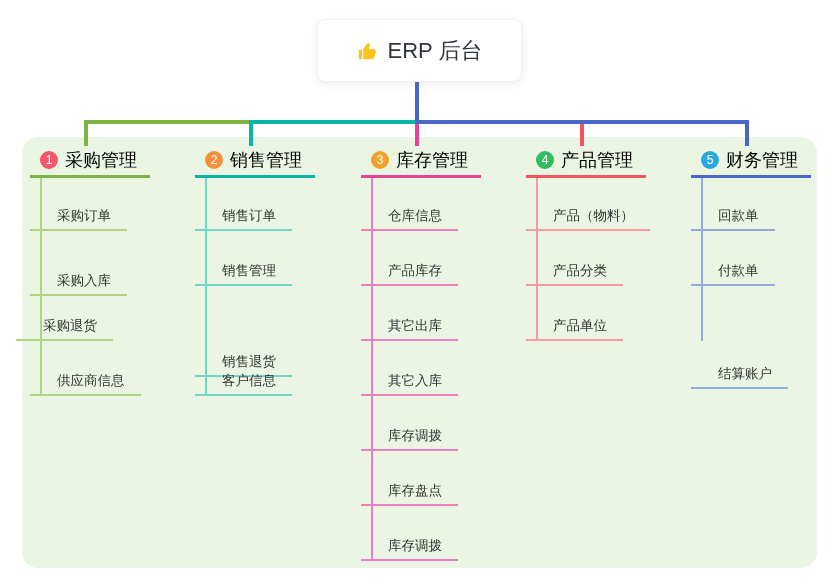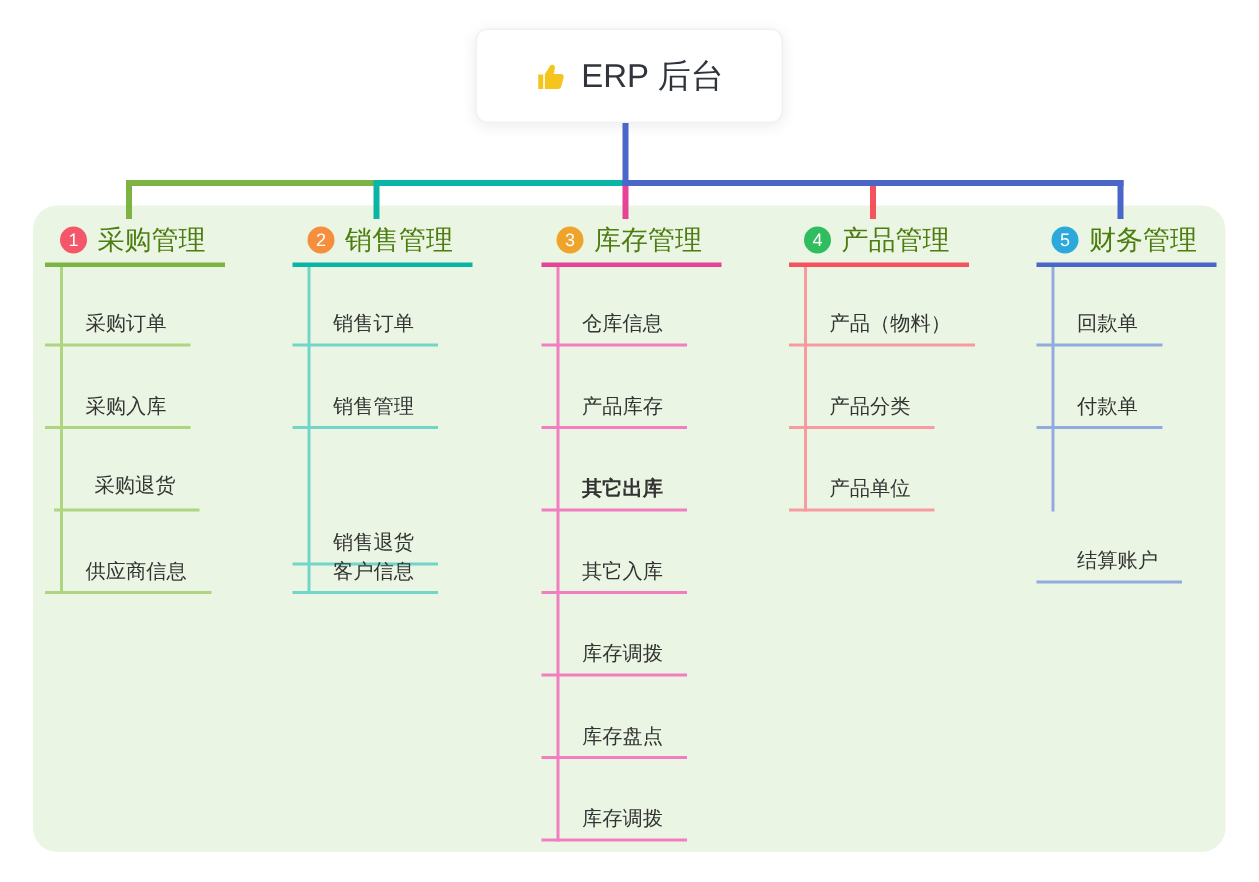--- a/index.html
+++ b/index.html
@@ -21,21 +21,21 @@
     box-sizing:border-box;
   }
   #root-card .root-label{font-size:22px;color:#30343c;}
   .branch-header{
     position:absolute;height:26px;display:flex;align-items:center;gap:7px;
   }
   .badge{
     width:18px;height:18px;border-radius:50%;color:#fff;font-size:12px;
     display:flex;align-items:center;justify-content:center;flex:0 0 18px;
   }
-  .branch-title{font-size:18px;color:#4d7c0f;white-space:nowrap;}
+  .branch-title{font-size:18px;color:#000000;white-space:nowrap;}
   .child-item{
     position:absolute;height:26px;line-height:26px;white-space:nowrap;
     font-size:13.5px;color:#333333;padding:0 16px 0 27px;
     border-bottom-style:solid;border-bottom-width:2px;
   }
   .thumb-icon{display:inline-flex;}
 </style>
 </head>
 <body>
 
@@ -61,42 +61,42 @@
     <div class="line" style="left: 249px; top: 120px; width: 170px; height: 4px; background: rgb(10, 181, 166);"></div>
     <div class="line" style="left: 415px; top: 120px; width: 334px; height: 4px; background: rgb(73, 102, 200);"></div>
     <div class="line" style="left: 415px; top: 82px; width: 4px; height: 42px; background: rgb(73, 102, 200);"></div>
     <div class="branch-header" style="left: 40px; top: 147px;">
       <span class="badge" style="background: rgb(244, 86, 106);">1</span>
       <span class="branch-title">采购管理</span>
     </div>
     <div class="line" style="left: 30px; top: 175px; width: 120px; height: 3px; background: rgb(124, 179, 66);"></div>
     <div class="line" style="left: 40px; top: 178px; width: 2px; height: 218px; background: rgb(174, 213, 129);"></div>
     <div class="child-item" style="left: 30px; top: 203px; border-bottom-color: rgb(174, 213, 129);">采购订单</div>
-    <div class="child-item" style="left: 30px; top: 258px; border-bottom-color: rgb(174, 213, 129); text-align: right;">采购入库</div>
-    <div class="child-item" style="left: 36px; top: 313px; border-bottom-color: rgb(174, 213, 129); font-family: Liberation Mono, monospace;">采购退货</div>
+    <div class="child-item" style="left: 30px; top: 268px; border-bottom-color: rgb(174, 213, 129); text-align: right;">采购入库</div>
+    <div class="child-item" style="left: 16px; top: 313px; border-bottom-color: rgb(174, 213, 129);">采购退货</div>
     <div class="child-item" style="left: 30px; top: 368px; border-bottom-color: rgb(174, 213, 129);">供应商信息</div>
     <div class="branch-header" style="left: 205px; top: 147px;">
       <span class="badge" style="background: rgb(246, 143, 61);">2</span>
       <span class="branch-title">销售管理</span>
     </div>
     <div class="line" style="left: 195px; top: 175px; width: 120px; height: 3px; background: rgb(10, 181, 166);"></div>
     <div class="line" style="left: 205px; top: 178px; width: 2px; height: 218px; background: rgb(114, 213, 200);"></div>
     <div class="child-item" style="left: 195px; top: 203px; border-bottom-color: rgb(114, 213, 200);">销售订单</div>
     <div class="child-item" style="left: 195px; top: 258px; border-bottom-color: rgb(114, 213, 200);">销售管理</div>
     <div class="child-item" style="left: 195px; top: 313px; border-bottom-color: rgb(114, 213, 200); margin-top: 36px;">销售退货</div>
     <div class="child-item" style="left: 195px; top: 368px; border-bottom-color: rgb(114, 213, 200);">客户信息</div>
     <div class="branch-header" style="left: 371px; top: 147px;">
       <span class="badge" style="background: rgb(240, 163, 42);">3</span>
       <span class="branch-title">库存管理</span>
     </div>
     <div class="line" style="left: 361px; top: 175px; width: 120px; height: 3px; background: rgb(230, 67, 151);"></div>
     <div class="line" style="left: 371px; top: 178px; width: 2px; height: 383px; background: rgb(240, 126, 192);"></div>
     <div class="child-item" style="left: 361px; top: 203px; border-bottom-color: rgb(240, 126, 192);">仓库信息</div>
     <div class="child-item" style="left: 361px; top: 258px; border-bottom-color: rgb(240, 126, 192);">产品库存</div>
-    <div class="child-item" style="left: 361px; top: 313px; border-bottom-color: rgb(240, 126, 192); font-weight: bold;">其它出库</div>
+    <div class="child-item" style="left: 361px; top: 313px; border-bottom-color: rgb(240, 126, 192);">其它出库</div>
     <div class="child-item" style="left: 361px; top: 368px; border-bottom-color: rgb(240, 126, 192);">其它入库</div>
     <div class="child-item" style="left: 361px; top: 423px; border-bottom-color: rgb(240, 126, 192);">库存调拨</div>
     <div class="child-item" style="left: 361px; top: 478px; border-bottom-color: rgb(240, 126, 192);">库存盘点</div>
     <div class="child-item" style="left: 361px; top: 533px; border-bottom-color: rgb(240, 126, 192);">库存调拨</div>
     <div class="branch-header" style="left: 536px; top: 147px;">
       <span class="badge" style="background: rgb(47, 189, 96);">4</span>
       <span class="branch-title">产品管理</span>
     </div>
     <div class="line" style="left: 526px; top: 175px; width: 120px; height: 3px; background: rgb(244, 83, 94);"></div>
     <div class="line" style="left: 536px; top: 178px; width: 2px; height: 163px; background: rgb(248, 155, 161);"></div>

